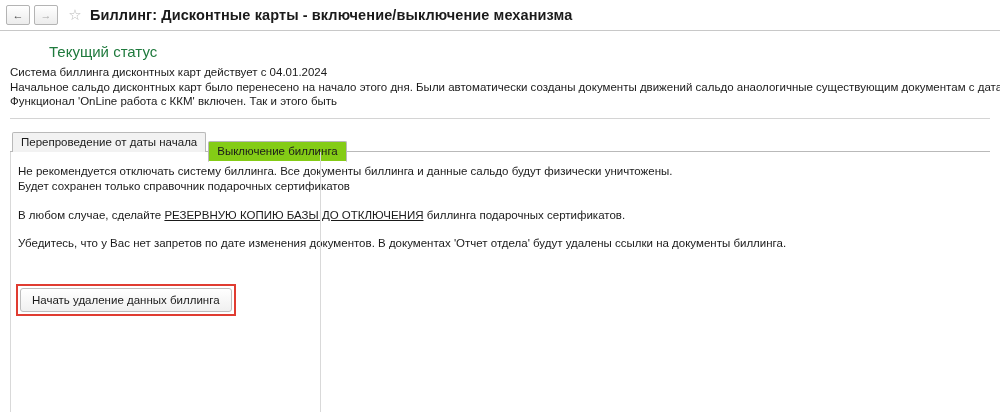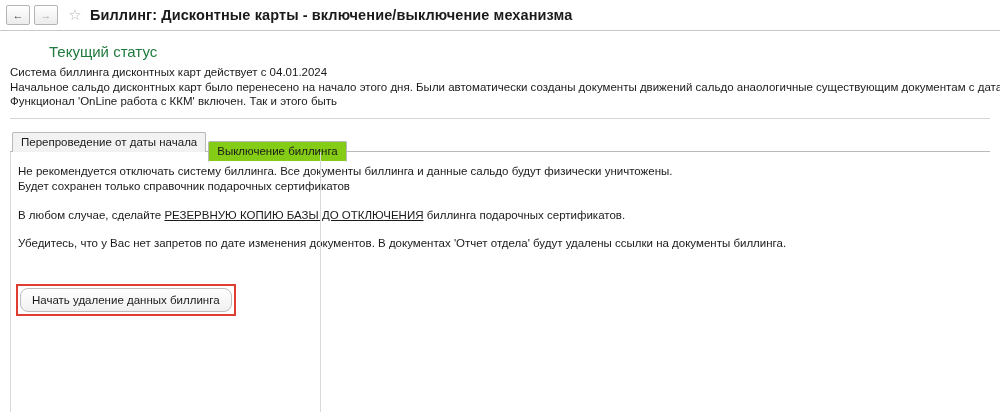--- a/index.html
+++ b/index.html
@@ -147,21 +147,21 @@
     display: inline-block;
     padding: 2px;
     margin-top: 20px;
     margin-left: -2px;
   }
   .action-btn {
     display: inline-block;
     font-size: 11.5px;
     padding: 4px 11px;
     border: 1px solid #bdbdbd;
-    border-radius: 8px;
+    border-radius: 3px;
     background: linear-gradient(#ffffff, #f0f0f0);
     color: #1a1a1a;
     line-height: 14px;
     white-space: nowrap;
   }
 </style>
 </head>
 <body>
 
 <div class="titlebar">

